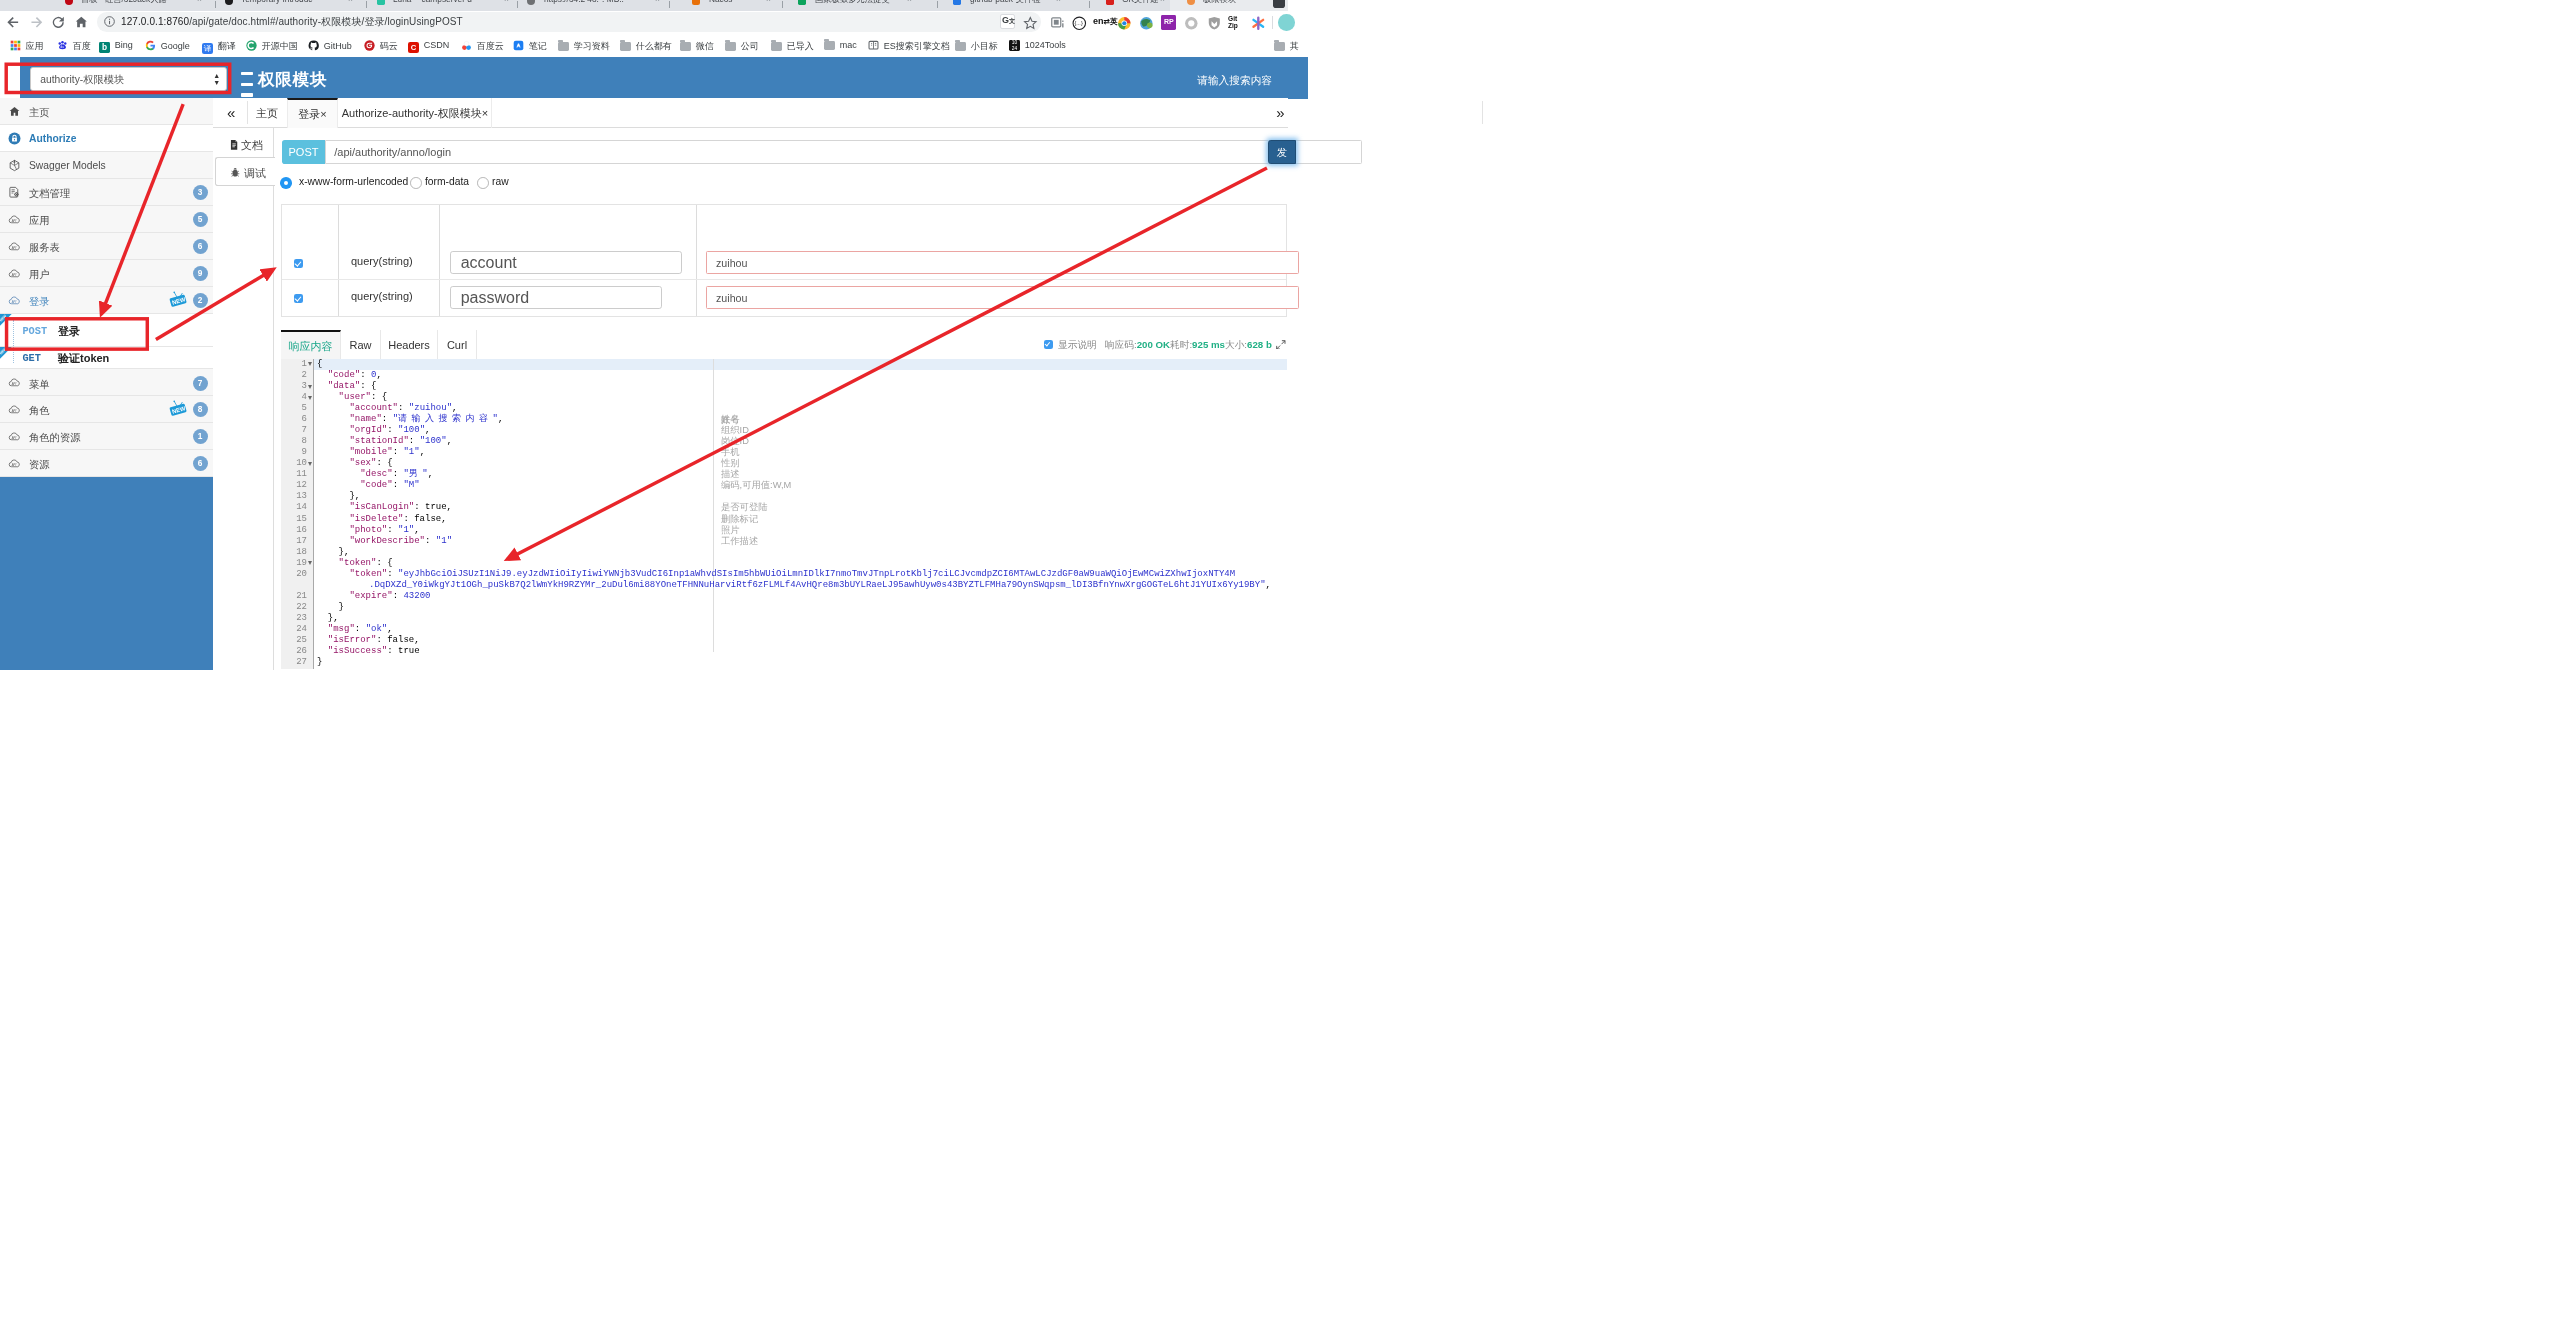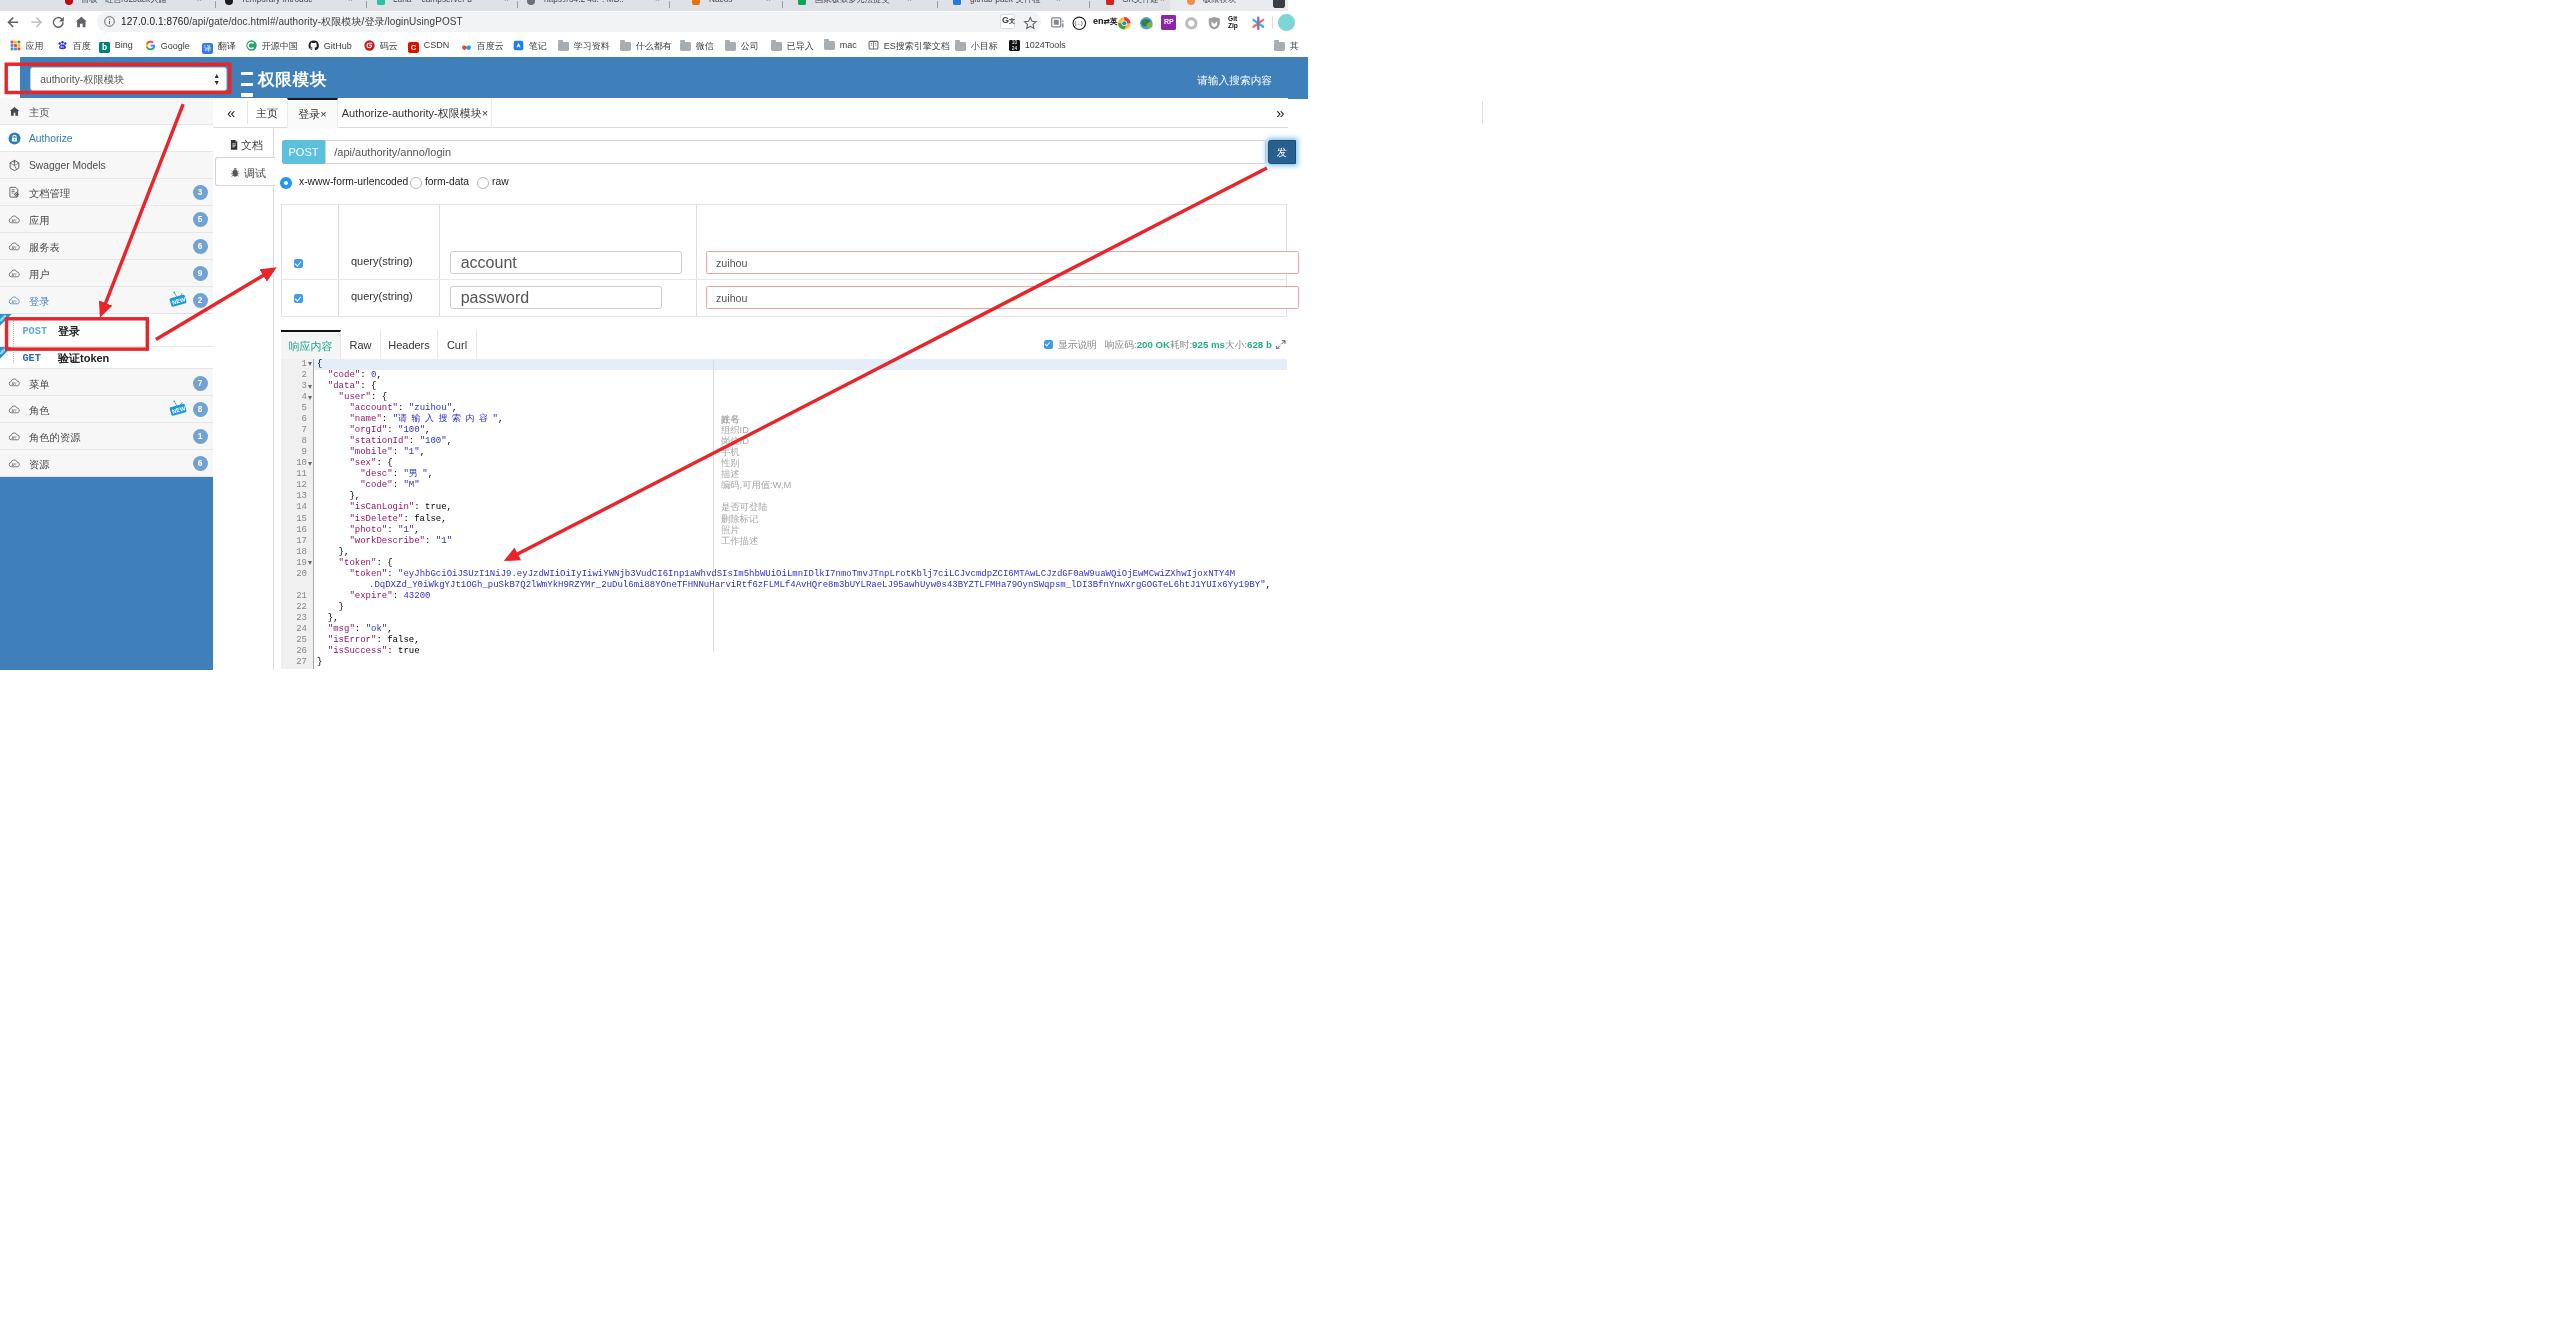--- a/index.html
+++ b/index.html
@@ -45,21 +45,21 @@
 #content { position:absolute; left:213px; top:98px; width:1075px; height:572px; background:#fff; }
 #tabbar { position:absolute; left:0; top:0; width:1075px; height:30px; border-bottom:0.7px solid #dcdcdc; background:#fff; }
 .ctab { position:absolute; top:0; height:30px; font-size:11px; color:#333; text-align:center; line-height:30px; }
 #leftcol { position:absolute; left:0; top:30px; width:61px; height:542px; border-right:0.7px solid #ddd; background:#fff; }
 #vt1 { position:absolute; left:0; top:8.6px; width:61px; height:25px; font-size:11px; color:#444; }
 #vt2 { position:absolute; left:2.1px; top:29px; width:60px; height:29px; border:0.7px solid #d4d4d4; border-right:none; border-radius:2.8px 0 0 2.8px; background:#fff; font-size:11px; color:#444; }
 #main { position:absolute; left:0; top:0; width:1075px; height:572px; background:transparent; }
 
 
 #postbtn { position:absolute; left:69px; top:42px; width:43px; height:24px; background:#5bc0de; border-radius:2.8px 0 0 2.8px; color:#fff; font-size:11px; text-align:center; line-height:24px; }
-#urlbox { position:absolute; left:112px; top:42px; width:941px; height:24px; border:0.7px solid #d5d5d5; border-radius:0 1.4px 1.4px 0; line-height:23px; font-size:11px; color:#555; padding-left:8.3px; }
+#urlbox { position:absolute; left:112px; top:42px; width:1037px; height:24px; border:0.7px solid #d5d5d5; border-radius:0 1.4px 1.4px 0; line-height:23px; font-size:11px; color:#555; padding-left:8.3px; }
 #sendbtn { position:absolute; left:1055px; top:42px; width:28px; height:24px; background:#286090; border:0.7px solid #204d74; border-radius:2.8px 0 0 2.8px; box-shadow:0 0 5.5px 1.7px rgba(102,175,233,.75); color:#fff; font-size:10.3px; text-align:center; line-height:23px; }
 
 
 .radio { position:absolute; width:11.7px; height:11.7px; border-radius:50%; background:#fff; border:0.7px solid #b6b6b6; }
 .radio.sel { background:#2196f3; border:none; }
 .radio.sel:after { content:""; position:absolute; left:3.8px; top:3.8px; width:4.1px; height:4.1px; border-radius:2.1px; background:#fff; }
 .rlbl { position:absolute; font-size:10.3px; color:#222; }
 
 
 #ptable { position:absolute; left:68px; top:106px; width:1006px; height:113px; border:0.7px solid #e3e3e3; }
@@ -289,21 +289,21 @@
         <div class="lbl">主页</div>
       </div>
     <div class="mi" style="background:#fff">
         <svg class="ic" viewBox="0 0 24 24">
           <circle cx="12" cy="12" r="11" fill="#2f7bb5"></circle>
           <rect x="7.5" y="10.5" width="9" height="7" rx="1" fill="#fff"></rect>
           <path d="M9 10.5V9a3 3 0 0 1 6 0v1.5" fill="none" stroke="#fff" stroke-width="2"></path>
           <circle cx="12" cy="13.6" r="1.1" fill="#2f7bb5"></circle>
           <rect x="11.6" y="14" width="0.9" height="2" fill="#2f7bb5"></rect>
         </svg>
-        <div class="lbl" style="color:#2d7cb6;font-weight:normal">Authorize</div>
+        <div class="lbl" style="color:#2d7cb6;font-weight:bold">Authorize</div>
       </div>
     <div class="mi">
         <svg class="ic" viewBox="0 0 24 24">
           <path d="M12 2.5l8 4.6v9.8l-8 4.6-8-4.6V7.1z" fill="none" stroke="#4a4a4a" stroke-width="1.5"></path>
           <path d="M12 2.5v9.3m0 0l8-4.7m-8 4.7l-8-4.7m8 4.7l4 7.7" fill="none" stroke="#4a4a4a" stroke-width="1.2"></path>
           <text x="10" y="8" font-size="5" fill="#4a4a4a">A</text>
         </svg>
         <div class="lbl">Swagger Models</div>
       </div>
     <div class="mi">

